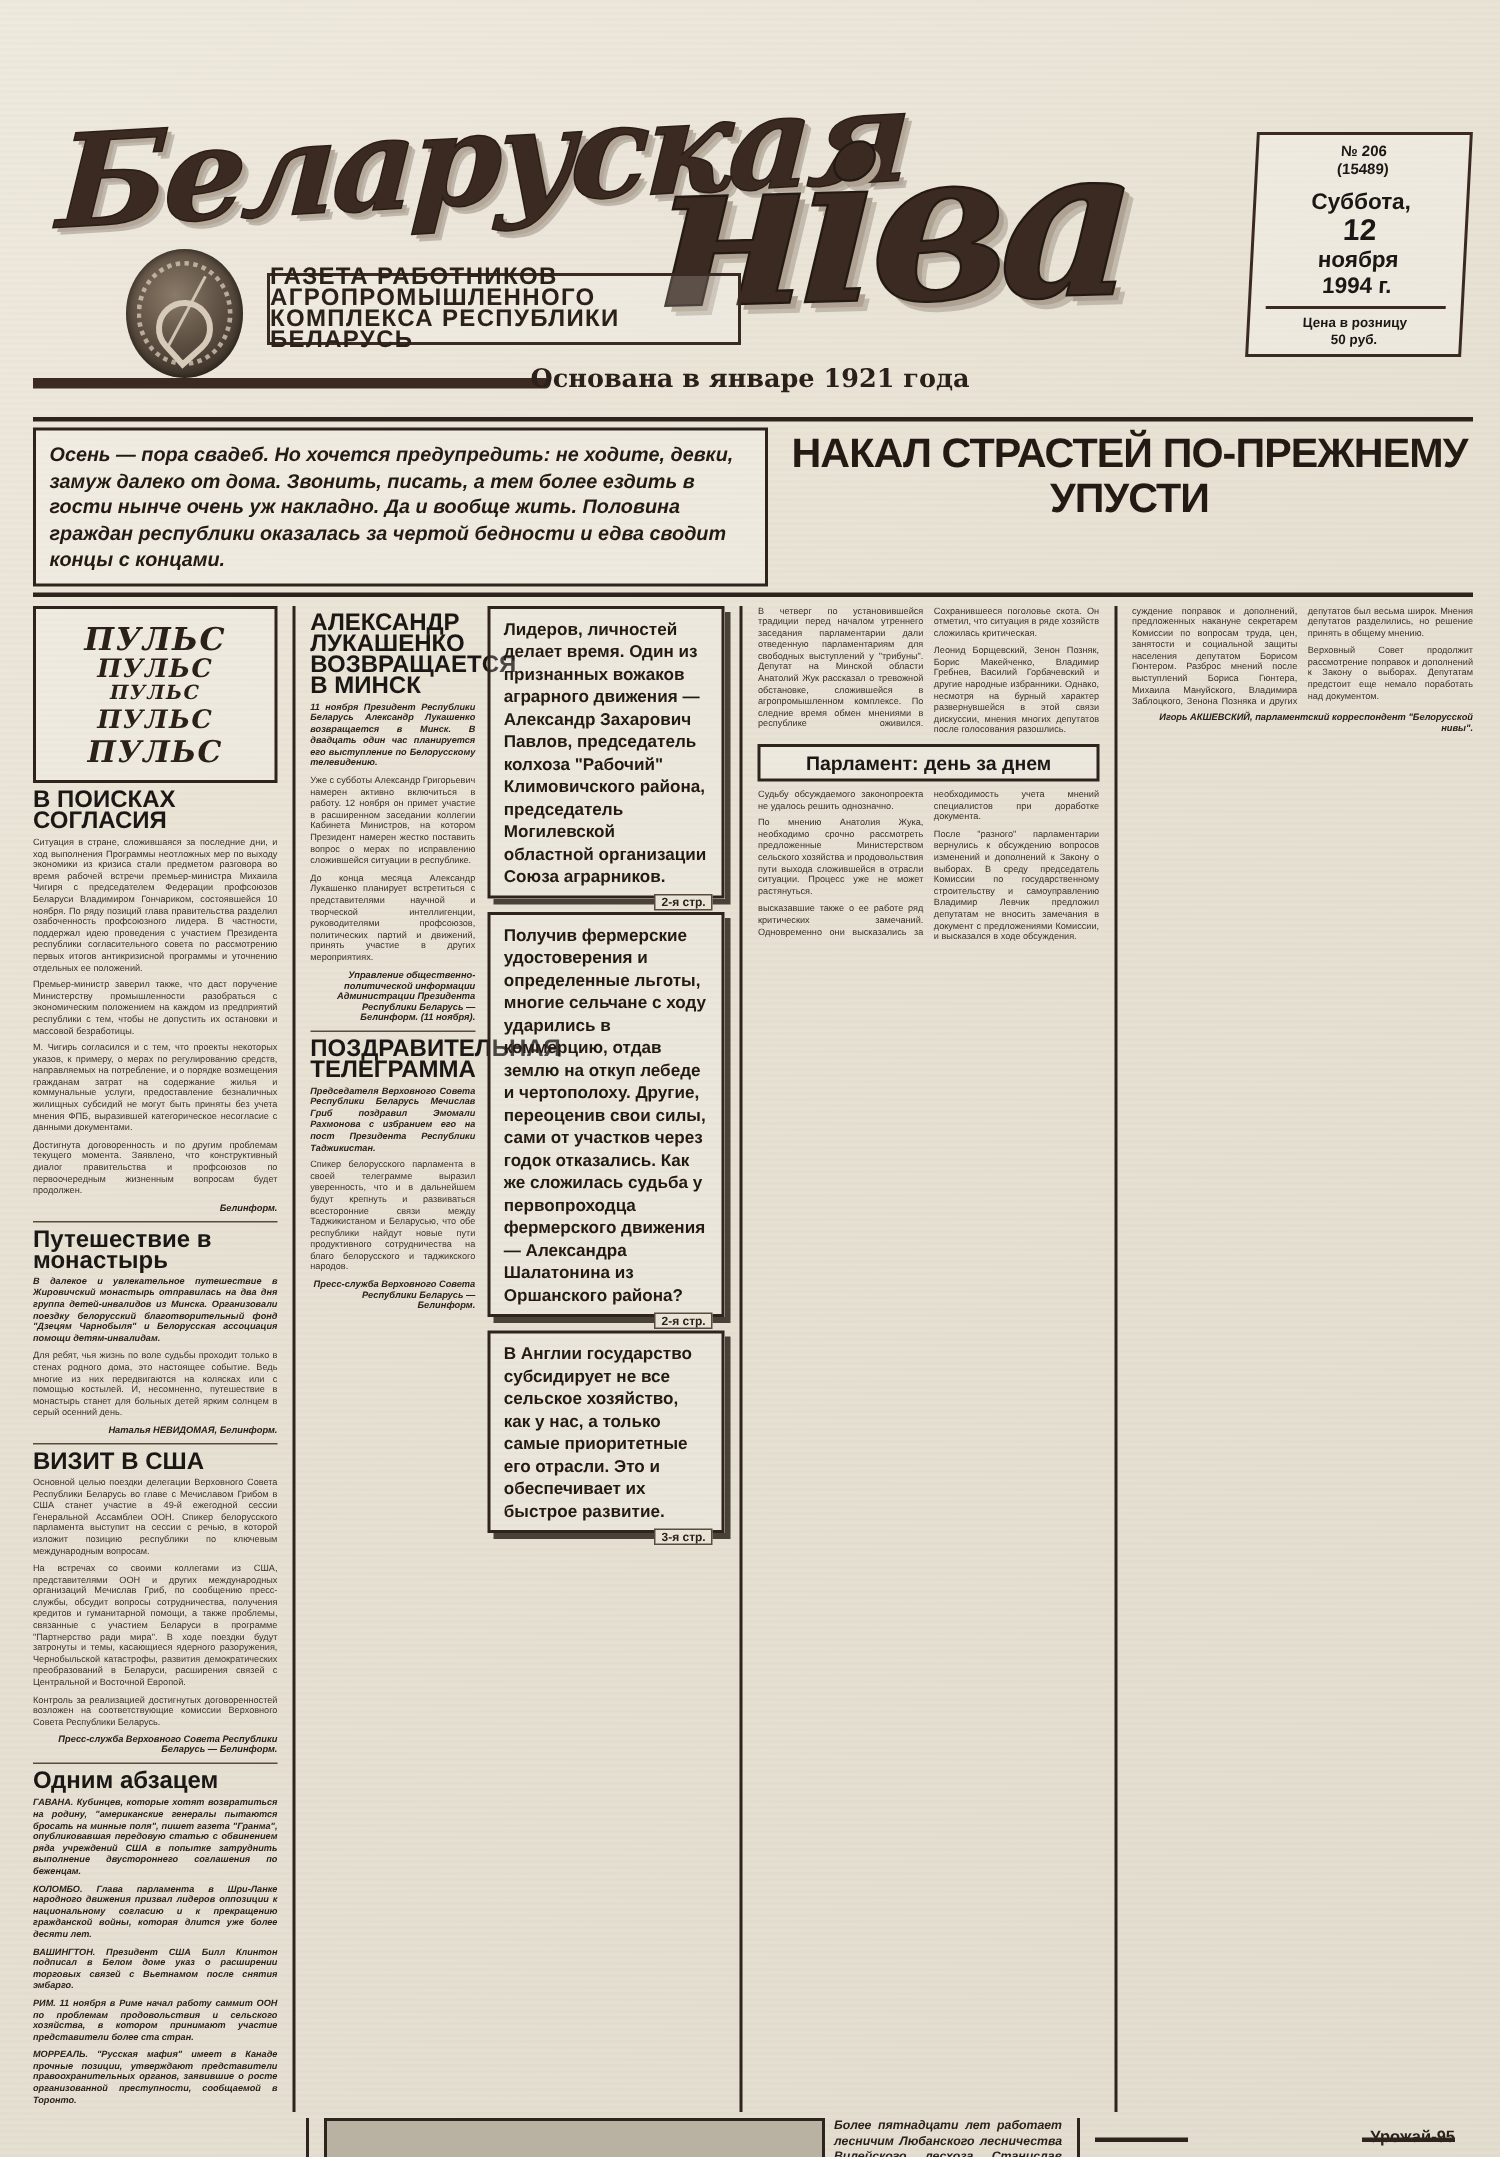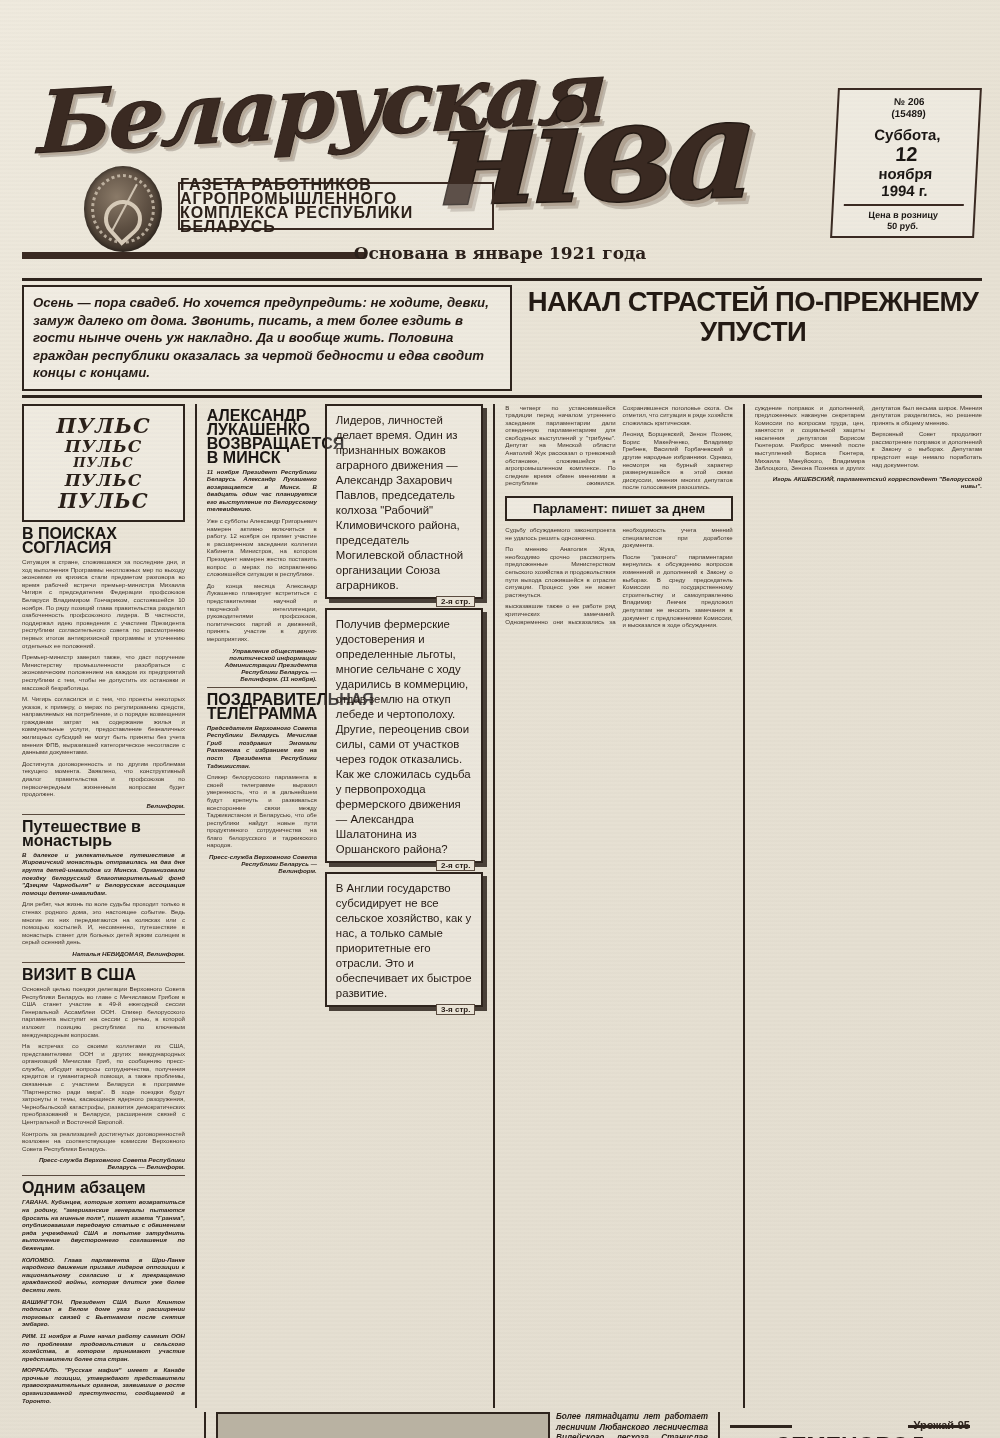--- a/index.html
+++ b/index.html
@@ -140,21 +140,21 @@
     color:#2b211a;line-height:1.12;letter-spacing:1px;
   }
   .p1{font-size:21px;} .p2{font-size:17px;} .p3{font-size:13px;}
   .p4{font-size:17px;} .p5{font-size:20px;}
   
   .teaser{
     border:2px solid #2e241d;padding:7px 9px 4px;margin-bottom:9px;
     position:relative;background:rgba(255,255,255,.2);
     box-shadow:4px 4px 0 rgba(46,36,29,.85);
   }
-  .teaser p{margin:0;font-size:11.4px;font-weight:normal;line-height:15px;color:#241a14;}
+  .teaser p{margin:0;font-size:11.4px;font-weight:bold;line-height:15px;color:#241a14;}
   .teaser .pg{
     position:absolute;right:6px;bottom:-10px;
     font-size:8px;font-weight:bold;color:#2b211a;
     background:#e9e3d6;padding:0 4px;border:1px solid #5a4b3f;text-align:center;
   }
   .kicker{
     text-align:right;font-size:11px;font-weight:bold;color:#2b211a;
     margin:7px 0 3px;position:relative;
   }
   .kicker:before,.kicker:after{
@@ -313,21 +313,21 @@
         </div>
       </div>
 
       <div class="vsep"></div>
 
       <div class="colC">
         <div class="twocol">
           <p class="body">В четверг по установившейся традиции перед началом утреннего заседания парламентарии дали отведенную парламентариям для свободных выступлений у "трибуны". Депутат на Минской области Анатолий Жук рассказал о тревожной обстановке, сложившейся в агропромышленном комплексе. По следние время обмен мнениями в республике оживился. Сохранившееся поголовье скота. Он отметил, что ситуация в ряде хозяйств сложилась критическая.</p>
           <p class="body">Леонид Борщевский, Зенон Позняк, Борис Макейченко, Владимир Гребнев, Василий Горбачевский и другие народные избранники. Однако, несмотря на бурный характер развернувшейся в этой связи дискуссии, мнения многих депутатов после голосования разошлись.</p>
         </div>
-        <div class="banner">Парламент: пишет за днем</div>
+        <div class="banner">Парламент: день за днем</div>
         <div class="twocol">
           <p class="body">Судьбу обсуждаемого законопроекта не удалось решить однозначно.</p>
           <p class="body">По мнению Анатолия Жука, необходимо срочно рассмотреть предложенные Министерством сельского хозяйства и продовольствия пути выхода сложившейся в отрасли ситуации. Процесс уже не может растянуться.</p>
           <p class="body">высказавшие также о ее работе ряд критических замечаний. Одновременно они высказались за необходимость учета мнений специалистов при доработке документа.</p>
           <p class="body">После "разного" парламентарии вернулись к обсуждению вопросов изменений и дополнений к Закону о выборах. В среду председатель Комиссии по государственному строительству и самоуправлению Владимир Левчик предложил депутатам не вносить замечания в документ с предложениями Комиссии, и высказался в ходе обсуждения.</p>
         </div>
       </div>
 
       <div class="vsep"></div>
 

